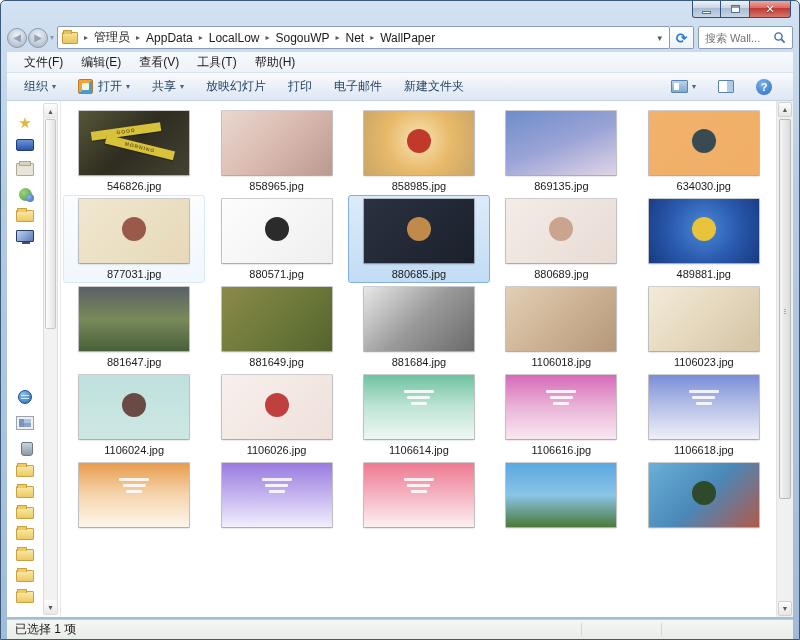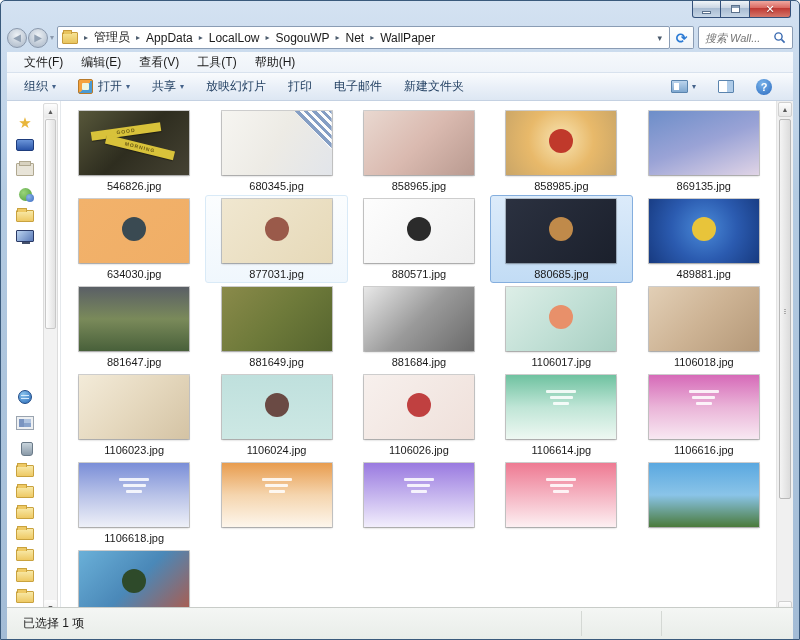--- a/index.html
+++ b/index.html
@@ -37,21 +37,21 @@
     background:#e8c45e; border:1px solid #c89c3c; border-bottom:none; border-radius:1px 1px 0 0; }
   .crumb-arrow { color:#4a5a6c; font-size:8px; padding:0 4px; }
   .crumb { font-size:12px; color:#1a1a1a; padding:1px 2px; white-space:nowrap; cursor:default; }
   .addr-spacer { flex:1; }
   .addr-drop { color:#4a5a6c; font-size:9px; padding:0 5px; }
   .refreshbtn { width:24px; height:23px; background:linear-gradient(180deg,#fdfefe,#eef3f8);
     border:1px solid #8a9cb4; border-left:none; border-radius:0 2px 2px 0; margin-right:4px;
     display:flex; align-items:center; justify-content:center; color:#2a7ad4; font-size:14px; font-weight:bold; }
   .searchbox { width:95px; height:23px; background:#fff; border:1px solid #8a9cb4; border-radius:2px;
     display:flex; align-items:center; padding:0 4px; }
-  .searchbox input { border:none; outline:none; width:70px; font-size:11px; font-style:italic; color:#808890;
+  .searchbox input { border:none; outline:none; width:70px; font-size:11px; color:#808890;
     font-family:"Liberation Sans",sans-serif; background:transparent; }
   .mag { flex:none; }
 
   
   .menubar { position:absolute; top:51px; left:6px; right:6px; height:21px;
     background:linear-gradient(180deg,#f6f9fc,#eef3f9); border-bottom:1px solid #d8e2ee;
     display:flex; align-items:center; padding-left:8px; }
   .menu-item { font-size:12px; color:#1a1a1a; padding:2px 9px; }
 
   
@@ -128,23 +128,23 @@
   
   .vscroll { position:absolute; right:0; top:0; bottom:0; width:17px; background:#f0f0f0; border-left:1px solid #e4e4e4; }
   .vs-btn { position:absolute; left:1px; right:1px; height:15px; display:flex; align-items:center; justify-content:center;
     font-size:7px; color:#5a5a5a; background:linear-gradient(180deg,#fdfdfd,#e6e6e6); border:1px solid #d0d0d0; border-radius:2px; }
   .vs-thumb { position:absolute; left:2px; right:2px; background:linear-gradient(90deg,#f4f4f4,#dcdcdc);
     border:1px solid #b8b8b8; border-radius:2px; }
   .vs-grip { position:absolute; left:4px; right:4px; top:50%; height:5px;
     background:repeating-linear-gradient(180deg,#aaa 0 1px,transparent 1px 2px); }
 
   
-  .statusbar { position:absolute; left:6px; right:6px; bottom:0; height:32px;
+  .statusbar { position:absolute; left:6px; right:6px; bottom:0; height:20px;
     background:linear-gradient(180deg,#f4f6f4,#e9ede9); border-top:1px solid #c8ccc8;
-    display:flex; align-items:center; font-size:12px; color:#1a1a1a; padding-left:16px; }
+    display:flex; align-items:center; font-size:12px; color:#1a1a1a; padding-left:8px; }
   .status-div { position:absolute; top:3px; bottom:3px; width:1px; background:#d4d8d4; }
 </style>
 </head>
 <body>
 
 <div class="window">
 
   <div class="caption">
     <div class="capbtn min">
         <div class="glyph-min"></div>
@@ -275,26 +275,20 @@
     <div class="gridwrap">
       <div class="grid" id="grid">
           <div class="cell">
             <div class="thumb" style="background: linear-gradient(135deg, rgb(87, 87, 58), rgb(46, 45, 31), rgb(69, 66, 51));">
               <div class="deco-ribbon" style="left: 12px; top: 16px; transform: rotate(-8deg); background: rgb(216, 194, 58);">GOOD</div>
               <div class="deco-ribbon" style="left: 26px; top: 32px; transform: rotate(14deg); background: rgb(216, 194, 58);">MORNING</div>
             </div>
             <div class="fname">546826.jpg</div>
           </div>
           <div class="cell">
-            <div class="thumb" style="background: linear-gradient(120deg, rgb(246, 245, 241), rgb(237, 235, 229), rgb(226, 229, 234));">
-              <div class="deco-corner" style="background: repeating-linear-gradient(45deg, rgb(122, 150, 192) 0px, rgb(122, 150, 192) 3px, rgb(255, 255, 255) 3px, rgb(255, 255, 255) 6px);"></div>
-            </div>
-            <div class="fname">680345.jpg</div>
-          </div>
-          <div class="cell">
             <div class="thumb" style="background: linear-gradient(135deg, rgb(233, 216, 208), rgb(218, 186, 176), rgb(185, 154, 144));"></div>
             <div class="fname">858965.jpg</div>
           </div>
           <div class="cell">
             <div class="thumb" style="background: radial-gradient(circle at 50% 45%, rgb(248, 228, 178), rgb(232, 185, 106), rgb(201, 165, 103));">
               <div class="deco-circle" style="width: 24px; height: 24px; left: 43px; top: 18px; background: rgb(192, 57, 43);"></div>
             </div>
             <div class="fname">858985.jpg</div>
           </div>
           <div class="cell">
@@ -319,42 +313,42 @@
             </div>
             <div class="fname">880571.jpg</div>
           </div>
           <div class="cell selected">
             <div class="thumb" style="background: linear-gradient(135deg, rgb(43, 49, 64), rgb(27, 32, 44));">
               <div class="deco-circle" style="width: 24px; height: 24px; left: 43px; top: 18px; background: rgb(192, 138, 74);"></div>
             </div>
             <div class="fname">880685.jpg</div>
           </div>
           <div class="cell">
+            <div class="thumb" style="background: linear-gradient(135deg, rgb(244, 236, 232), rgb(232, 220, 212));">
+              <div class="deco-circle" style="width: 24px; height: 24px; left: 43px; top: 18px; background: rgb(202, 164, 142);"></div>
+            </div>
+            <div class="fname">880689.jpg</div>
+          </div>
+          <div class="cell">
             <div class="thumb" style="background: radial-gradient(circle at 50% 45%, rgb(74, 138, 216), rgb(43, 91, 176), rgb(23, 58, 128));">
               <div class="deco-circle" style="width: 24px; height: 24px; left: 43px; top: 18px; background: rgb(232, 196, 58);"></div>
             </div>
             <div class="fname">489881.jpg</div>
           </div>
           <div class="cell">
             <div class="thumb" style="background: linear-gradient(rgb(90, 95, 102), rgb(122, 138, 90), rgb(72, 96, 58));"></div>
             <div class="fname">881647.jpg</div>
           </div>
           <div class="cell">
             <div class="thumb" style="background: linear-gradient(135deg, rgb(138, 138, 74), rgb(110, 122, 58), rgb(85, 100, 46));"></div>
             <div class="fname">881649.jpg</div>
           </div>
           <div class="cell">
             <div class="thumb" style="background: linear-gradient(135deg, rgb(232, 232, 232), rgb(154, 154, 154), rgb(106, 106, 106));"></div>
             <div class="fname">881684.jpg</div>
-          </div>
-          <div class="cell">
-            <div class="thumb" style="background: linear-gradient(135deg, rgb(221, 238, 231), rgb(194, 224, 214), rgb(168, 207, 194));">
-              <div class="deco-circle" style="width: 24px; height: 24px; left: 43px; top: 18px; background: rgb(232, 144, 106);"></div>
-            </div>
-            <div class="fname">1106017.jpg</div>
           </div>
           <div class="cell">
             <div class="thumb" style="background: linear-gradient(135deg, rgb(226, 207, 182), rgb(205, 179, 148), rgb(180, 152, 120));"></div>
             <div class="fname">1106018.jpg</div>
           </div>
           <div class="cell">
             <div class="thumb" style="background: linear-gradient(135deg, rgb(243, 235, 217), rgb(229, 216, 190), rgb(212, 195, 164));"></div>
             <div class="fname">1106023.jpg</div>
           </div>
           <div class="cell">

